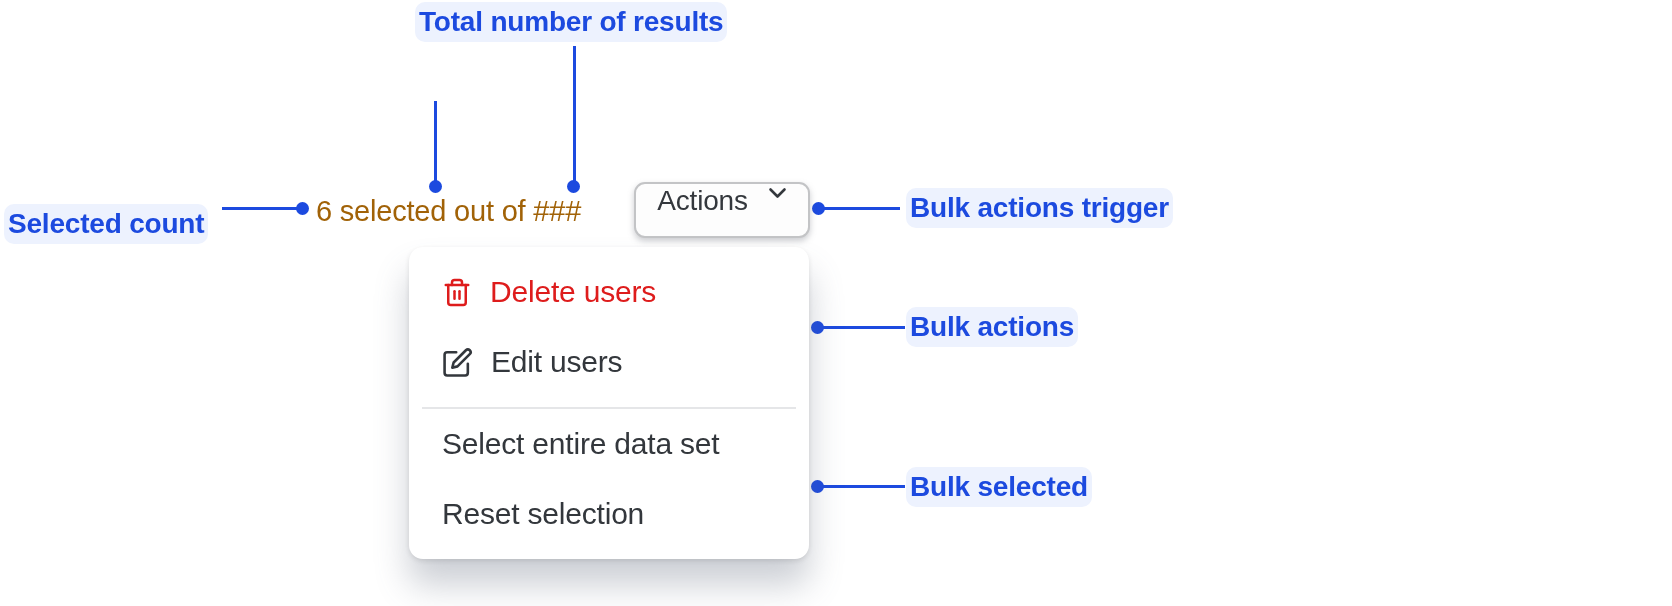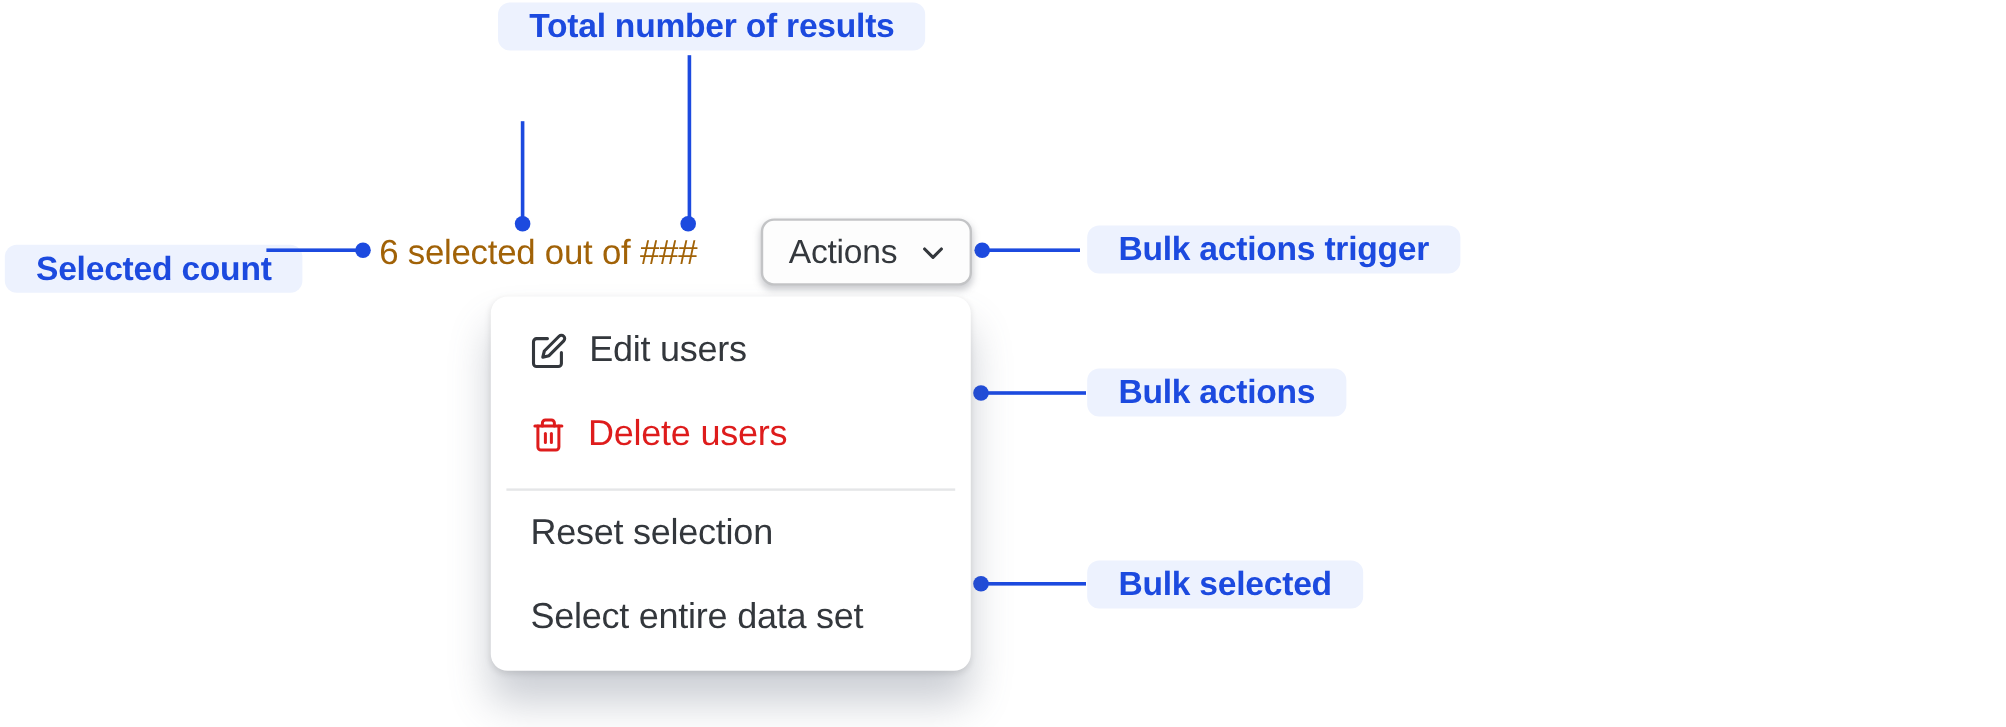--- a/index.html
+++ b/index.html
@@ -3,21 +3,21 @@
 <meta charset="utf-8">
 <style>
   html, body { margin:0; padding:0; background:#ffffff; }
   .stage {
     position:relative; width:1672px; height:606px; overflow:hidden;
     background:#ffffff;
     font-family:"Liberation Sans", sans-serif;
   }
   
   .chip {
-    position:absolute; height:40px; padding:0 26px;
+    position:absolute; height:40px; padding:0 4px;
     display:flex; align-items:center;
     background:#EDF2FE; color:#1C4ADF;
     font-size:28px; font-weight:600; letter-spacing:-0.2px;
     border-radius:10px; white-space:nowrap;
   }
   #chip-selected-count { left:4px;   top:188px;margin-top:16px; }
   #chip-message        { left:367px; top:58px;  }
   #chip-total          { left:415px; top:2px;   }
   #chip-trigger        { left:906px; top:188px; }
   #chip-bulk-actions   { left:906px; top:307px; }
@@ -43,21 +43,21 @@
   .message {
     position:absolute; left:316px; top:193px;
     font-size:29px; line-height:36px; color:#a16207; letter-spacing:-0.2px;
     white-space:nowrap;
   }
 
   
   .actions-btn {
     position:absolute; left:634px; top:182px; width:176px; height:56px;
     box-sizing:border-box;
-    display:flex; align-items:center; justify-content:center; gap:20px;
+    display:flex; justify-content:center; gap:20px;
     background:#FDFDFD; border:2px solid #C3C4C6; border-radius:11px;
     box-shadow:0 3px 6px rgba(105,110,120,0.35);
     font-family:"Liberation Sans", sans-serif;
     font-size:28px; font-weight:500; color:#34383D; letter-spacing:-0.2px;
     cursor:pointer;
   }
   .actions-btn svg { display:block; margin-top:2px; }
 
   
   .menu {
@@ -104,43 +104,43 @@
 
   <button class="actions-btn">
     <span>Actions</span>
     <svg width="19" height="12" viewBox="0 0 19 12" fill="none">
       <polyline points="2.5,2.5 9.5,9.5 16.5,2.5" stroke="#34383D" stroke-width="2.6" stroke-linecap="round" stroke-linejoin="round"></polyline>
     </svg>
   </button>
 
   <div class="menu">
 
-    <div class="menu-item">
-      <svg width="31" height="31" viewBox="0 0 24 24" fill="none" stroke="#33373C" stroke-width="2" stroke-linecap="round" stroke-linejoin="round">
-        <path d="M11 4H4a2 2 0 0 0-2 2v14a2 2 0 0 0 2 2h14a2 2 0 0 0 2-2v-7"></path>
-        <path d="M18.5 2.5a2.121 2.121 0 0 1 3 3L12 15l-4 1 1-4 9.5-9.5z"></path>
-      </svg>
-      <span>Edit users</span>
-    </div>
-
     <div class="menu-item critical">
       <svg width="30" height="31" viewBox="0 0 24 24" fill="none" stroke="#DE1C1C" stroke-width="2" stroke-linecap="round" stroke-linejoin="round">
         <polyline points="3 6 5 6 21 6"></polyline>
         <path d="M19 6v14a2 2 0 0 1-2 2H7a2 2 0 0 1-2-2V6m3 0V4a2 2 0 0 1 2-2h4a2 2 0 0 1 2 2v2"></path>
         <line x1="10" y1="11" x2="10" y2="17"></line>
         <line x1="14" y1="11" x2="14" y2="17"></line>
       </svg>
       <span>Delete users</span>
     </div>
 
+    <div class="menu-item">
+      <svg width="31" height="31" viewBox="0 0 24 24" fill="none" stroke="#33373C" stroke-width="2" stroke-linecap="round" stroke-linejoin="round">
+        <path d="M11 4H4a2 2 0 0 0-2 2v14a2 2 0 0 0 2 2h14a2 2 0 0 0 2-2v-7"></path>
+        <path d="M18.5 2.5a2.121 2.121 0 0 1 3 3L12 15l-4 1 1-4 9.5-9.5z"></path>
+      </svg>
+      <span>Edit users</span>
+    </div>
+
     <div class="menu-divider"></div>
 
     <div class="menu-item">
-      <span>Reset selection</span>
+      <span>Select entire data set</span>
     </div>
 
     <div class="menu-item">
-      <span>Select entire data set</span>
+      <span>Reset selection</span>
     </div>
 
   </div>
 
 </div>
 
 </body></html>

